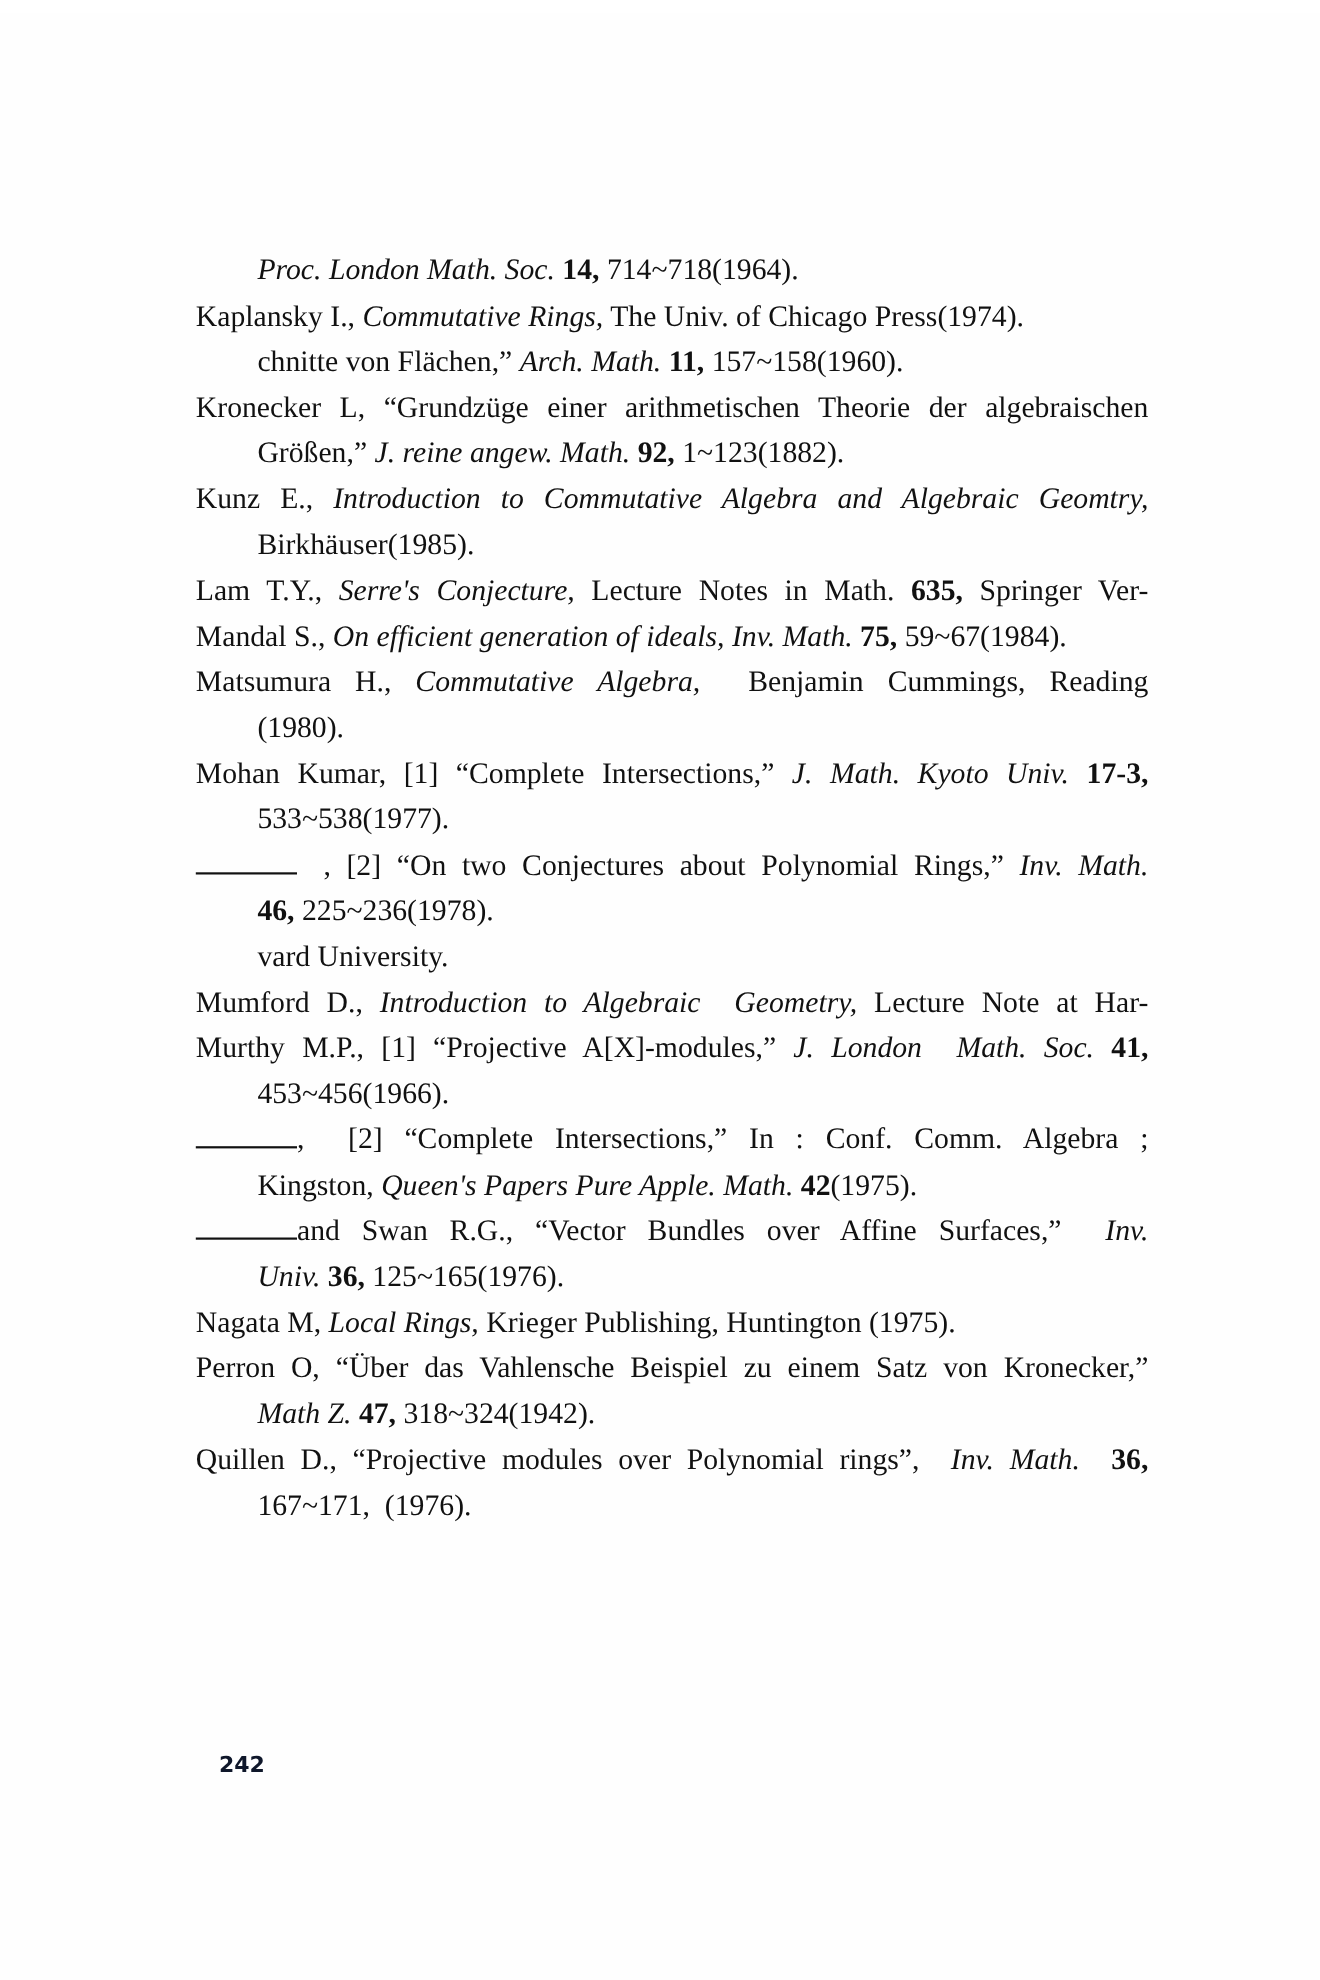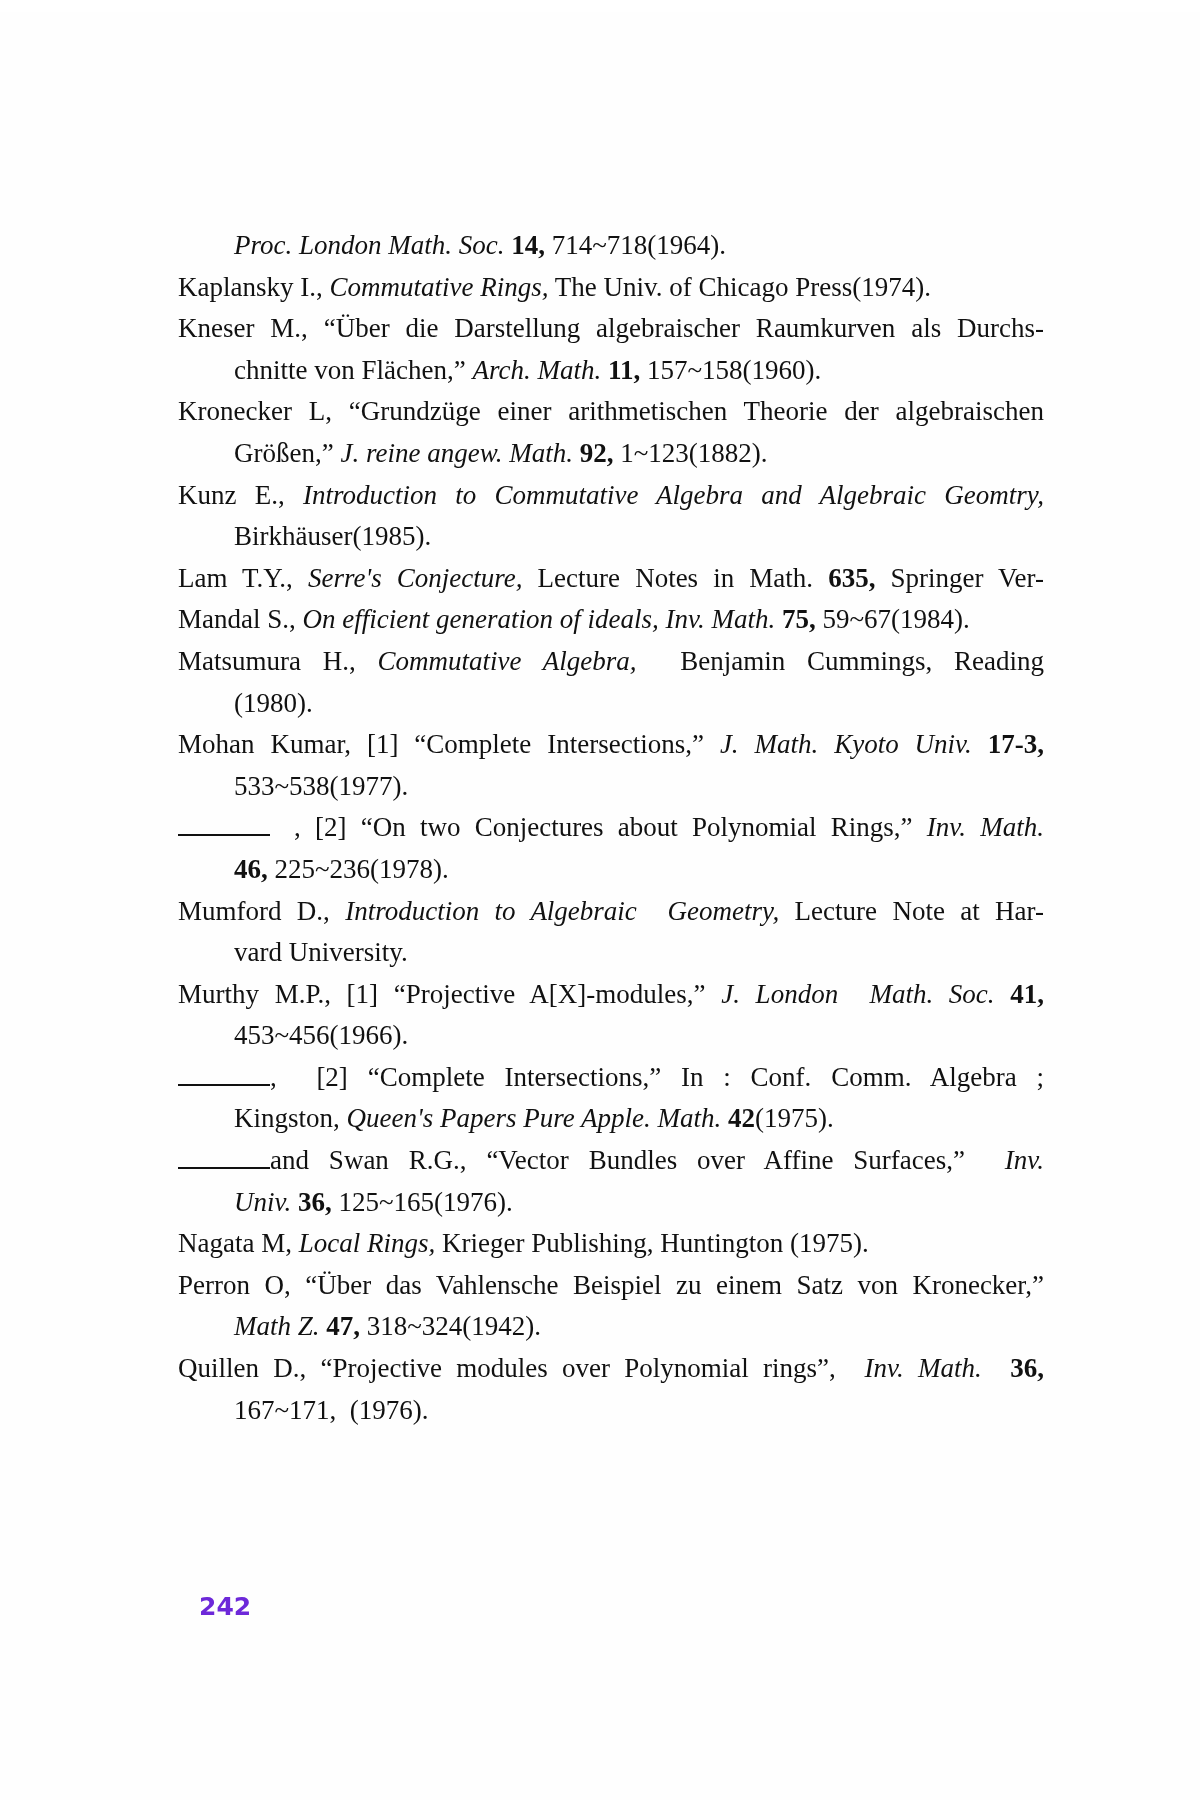--- a/index.html
+++ b/index.html
@@ -23,47 +23,46 @@
   .line.indent { padding-left: 56px; }
   .line.justify { text-align: justify; text-align-last: justify; }
   .seg-i { font-style: italic; }
   .seg-b { font-weight: bold; }
   .dash {
     display: inline-block; width: 92px; border-bottom: 2px solid #111;
     height: 1px; vertical-align: baseline; margin-right: 0;
   }
   #page-number {
     position: absolute; left: 199px; top: 1580px;
-    font-family: "DejaVu Sans", sans-serif; font-weight: bold; font-size: 25px;
-    color: #6d28d9;
+    font-family: "DejaVu Sans", sans-serif; font-weight: bold; font-size: 20px;
+    color: #0f172a;
   }
 </style>
 </head>
 <body>
 
 <div id="page">
   <div id="refs">
       <div class="line indent"><span class="seg-i" style="white-space: pre;">Proc. London Math. Soc. </span><span class="seg-b" style="white-space: pre;">14,</span><span class="seg-r" style="white-space: pre;"> 714~718(1964).</span></div>
       <div class="line"><span class="seg-r" style="white-space: pre;">Kaplansky I., </span><span class="seg-i" style="white-space: pre;">Commutative Rings,</span><span class="seg-r" style="white-space: pre;"> The Univ. of Chicago Press(1974).</span></div>
-      <div class="line justify"><span class="seg-r" style="white-space: pre;">Kneser M., “Über die Darstellung algebraischer Raumkurven als Durchs-</span></div>
       <div class="line indent"><span class="seg-r" style="white-space: pre;">chnitte von Flächen,” </span><span class="seg-i" style="white-space: pre;">Arch. Math.</span><span class="seg-b" style="white-space: pre;"> 11,</span><span class="seg-r" style="white-space: pre;"> 157~158(1960).</span></div>
       <div class="line justify"><span class="seg-r" style="white-space: pre;">Kronecker L, “Grundzüge einer arithmetischen Theorie der algebraischen</span></div>
       <div class="line indent"><span class="seg-r" style="white-space: pre;">Größen,” </span><span class="seg-i" style="white-space: pre;">J. reine angew. Math.</span><span class="seg-b" style="white-space: pre;"> 92,</span><span class="seg-r" style="white-space: pre;"> 1~123(1882).</span></div>
       <div class="line justify"><span class="seg-r" style="white-space: pre;">Kunz E., </span><span class="seg-i" style="white-space: pre;">Introduction to Commutative Algebra and Algebraic Geomtry,</span></div>
       <div class="line indent"><span class="seg-r" style="white-space: pre;">Birkhäuser(1985).</span></div>
       <div class="line justify"><span class="seg-r" style="white-space: pre;">Lam T.Y., </span><span class="seg-i" style="white-space: pre;">Serre's Conjecture,</span><span class="seg-r" style="white-space: pre;"> Lecture Notes in Math. </span><span class="seg-b" style="white-space: pre;">635,</span><span class="seg-r" style="white-space: pre;"> Springer Ver-</span></div>
       <div class="line"><span class="seg-r" style="white-space: pre;">Mandal S., </span><span class="seg-i" style="white-space: pre;">On efficient generation of ideals, Inv. Math.</span><span class="seg-b" style="white-space: pre;"> 75,</span><span class="seg-r" style="white-space: pre;"> 59~67(1984).</span></div>
       <div class="line justify"><span class="seg-r" style="white-space: pre;">Matsumura H., </span><span class="seg-i" style="white-space: pre;">Commutative Algebra,</span><span class="seg-r" style="white-space: pre;">  Benjamin Cummings, Reading</span></div>
       <div class="line indent"><span class="seg-r" style="white-space: pre;">(1980).</span></div>
       <div class="line justify"><span class="seg-r" style="white-space: pre;">Mohan Kumar, [1] “Complete Intersections,” </span><span class="seg-i" style="white-space: pre;">J. Math. Kyoto Univ.</span><span class="seg-b" style="white-space: pre;"> 17-3,</span></div>
       <div class="line indent"><span class="seg-r" style="white-space: pre;">533~538(1977).</span></div>
       <div class="line justify"><span class="dash"></span><span class="seg-r" style="white-space: pre; margin-left: 24px;">, [2] “On two Conjectures about Polynomial Rings,” </span><span class="seg-i" style="white-space: pre;">Inv. Math.</span></div>
       <div class="line indent"><span class="seg-b" style="white-space: pre;">46,</span><span class="seg-r" style="white-space: pre;"> 225~236(1978).</span></div>
+      <div class="line indent"><span class="seg-r" style="white-space: pre;">vard University.</span></div>
       <div class="line justify"><span class="seg-r" style="white-space: pre;">Mumford D., </span><span class="seg-i" style="white-space: pre;">Introduction to Algebraic  Geometry,</span><span class="seg-r" style="white-space: pre;"> Lecture Note at Har-</span></div>
-      <div class="line indent"><span class="seg-r" style="white-space: pre;">vard University.</span></div>
       <div class="line justify"><span class="seg-r" style="white-space: pre;">Murthy M.P., [1] “Projective A[X]-modules,” </span><span class="seg-i" style="white-space: pre;">J. London  Math. Soc.</span><span class="seg-b" style="white-space: pre;"> 41,</span></div>
       <div class="line indent"><span class="seg-r" style="white-space: pre;">453~456(1966).</span></div>
       <div class="line justify"><span class="dash"></span><span class="seg-r" style="white-space: pre;">,  [2] “Complete Intersections,” In : Conf. Comm. Algebra ;</span></div>
       <div class="line indent"><span class="seg-r" style="white-space: pre;">Kingston, </span><span class="seg-i" style="white-space: pre;">Queen's Papers Pure Apple. Math.</span><span class="seg-b" style="white-space: pre;"> 42</span><span class="seg-r" style="white-space: pre;">(1975).</span></div>
       <div class="line justify"><span class="dash"></span><span class="seg-r" style="white-space: pre;">and Swan R.G., “Vector Bundles over Affine Surfaces,”  </span><span class="seg-i" style="white-space: pre;">Inv.</span></div>
       <div class="line indent"><span class="seg-i" style="white-space: pre;">Univ.</span><span class="seg-b" style="white-space: pre;"> 36,</span><span class="seg-r" style="white-space: pre;"> 125~165(1976).</span></div>
       <div class="line"><span class="seg-r" style="white-space: pre;">Nagata M, </span><span class="seg-i" style="white-space: pre; text-align: center;">Local Rings,</span><span class="seg-r" style="white-space: pre;"> Krieger Publishing, Huntington (1975).</span></div>
       <div class="line justify"><span class="seg-r" style="white-space: pre;">Perron O, “Über das Vahlensche Beispiel zu einem Satz von Kronecker,”</span></div>
       <div class="line indent"><span class="seg-i" style="white-space: pre;">Math Z.</span><span class="seg-b" style="white-space: pre;"> 47,</span><span class="seg-r" style="white-space: pre;"> 318~324(1942).</span></div>
       <div class="line justify"><span class="seg-r" style="white-space: pre;">Quillen D., “Projective modules over Polynomial rings”,  </span><span class="seg-i" style="white-space: pre;">Inv. Math.</span><span class="seg-b" style="white-space: pre;">  36,</span></div>

